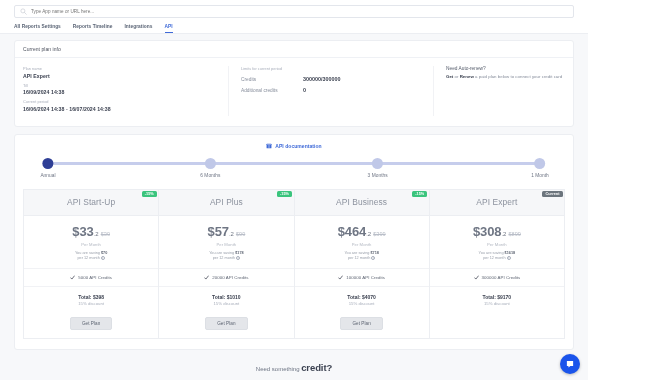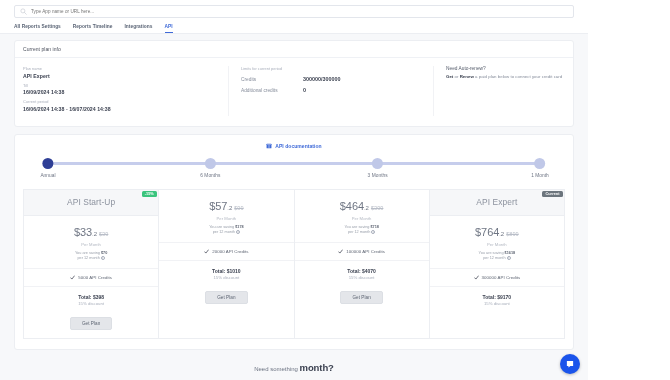--- a/index.html
+++ b/index.html
@@ -106,21 +106,21 @@
   .badge {
     position: absolute; top: 1.5px; right: 1.5px;
     font-size: 3.8px; color: #fff; font-weight: bold;
     padding: 1.2px 3px; border-radius: 1.5px; letter-spacing: .05px;
   }
   .badge.discount { background: #3ac47d; }
   .badge.current { background: #6c757d; }
 
   .plan-price-sec { padding: 7px 4px 6px 4px; text-align: center; border-bottom: 1px solid #f1f2f5; }
   .price-line { line-height: 1; margin-bottom: 3px; }
-  .price-main { font-size: 11px; color: #6f7684; font-weight: normal; letter-spacing: -.1px; }
+  .price-main { font-size: 13px; color: #6f7684; font-weight: bold; letter-spacing: -.1px; }
   .price-dec { font-size: 6px; color: #6f7684; }
   .price-old {
     font-size: 5.6px; color: #b9bec8; text-decoration: line-through; margin-left: 2px;
   }
   .per-month { font-size: 4.2px; color: #b3b8c2; margin-bottom: 4px; letter-spacing: .05px; }
   .saving { font-size: 3.8px; color: #9aa0ab; line-height: 1.45; }
   .saving b { color: #5d6472; }
   .info-circle {
     display: inline-block; width: 4px; height: 4px; border: .5px solid #a8aebb;
     border-radius: 50%; font-size: 2.8px; line-height: 3.2px; text-align: center;
@@ -276,20 +276,24 @@
             <span class="credits-text">5000 API Credits</span>
           </div>
           <div class="plan-total-sec">
             <div class="total-text">Total: $398</div>
             <div class="discount-text">15% discount</div>
             <button class="get-plan-btn">Get Plan</button>
           </div>
         </div>
 
         <div class="plan">
+          <div class="plan-head">
+            <div class="plan-title">API Plus</div>
+            <div class="badge discount">-15%</div>
+          </div>
           <div class="plan-price-sec">
             <div class="price-line">
               <span class="price-main">$57</span><span class="price-dec">.2</span><span class="price-old">$99</span>
             </div>
             <div class="per-month">Per Month</div>
             <div class="saving">
               <span>You are saving </span><b>$178</b><br>
               <span>per 12 month</span>
               <span class="info-circle">i</span>
             </div>
@@ -301,20 +305,24 @@
             <span class="credits-text">20000 API Credits</span>
           </div>
           <div class="plan-total-sec">
             <div class="total-text">Total: $1010</div>
             <div class="discount-text">15% discount</div>
             <button class="get-plan-btn">Get Plan</button>
           </div>
         </div>
 
         <div class="plan">
+          <div class="plan-head">
+            <div class="plan-title">API Business</div>
+            <div class="badge discount">-15%</div>
+          </div>
           <div class="plan-price-sec">
             <div class="price-line">
               <span class="price-main">$464</span><span class="price-dec">.2</span><span class="price-old">$399</span>
             </div>
             <div class="per-month">Per Month</div>
             <div class="saving">
               <span>You are saving </span><b>$718</b><br>
               <span>per 12 month</span>
               <span class="info-circle">i</span>
             </div>
@@ -332,21 +340,21 @@
           </div>
         </div>
 
         <div class="plan">
           <div class="plan-head">
             <div class="plan-title">API Expert</div>
             <div class="badge current">Current</div>
           </div>
           <div class="plan-price-sec">
             <div class="price-line">
-              <span class="price-main">$764</span><span class="price-dec">.2</span><span class="price-old">$899</span>
+              <span class="price-main">$308</span><span class="price-dec">.2</span><span class="price-old">$899</span>
             </div>
             <div class="per-month">Per Month</div>
             <div class="saving">
               <span>You are saving </span><b>$1618</b><br>
               <span>per 12 month</span>
               <span class="info-circle">i</span>
             </div>
           </div>
           <div class="plan-credits-sec">
             <svg class="check-icon" viewBox="0 0 16 16">
@@ -358,21 +366,21 @@
             <div class="total-text">Total: $9170</div>
             <div class="discount-text">15% discount</div>
           </div>
         </div>
 
       </div>
     </div>
 
     <div class="cta">
       <div class="cta-title">
-        <span>Need something </span><b>month?</b>
+        <span>Need something </span><b>credit?</b>
       </div>
 
     </div>
 
   </div>
 
   <div class="chat-btn">
     <svg class="chat-icon" viewBox="0 0 16 16">
       <path d="M3 3 H13 V11 H8.5 L5.5 13.6 V11 H3 Z" fill="#ffffff"></path>
     </svg>

